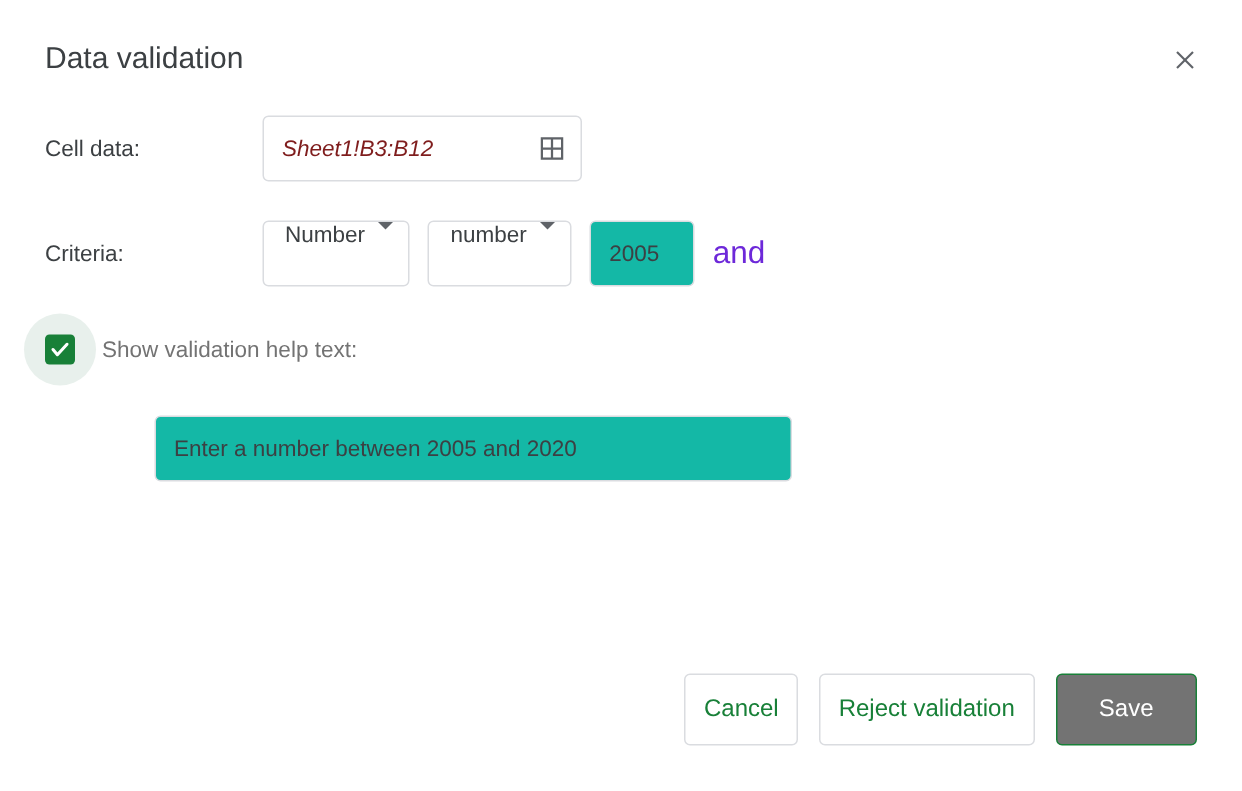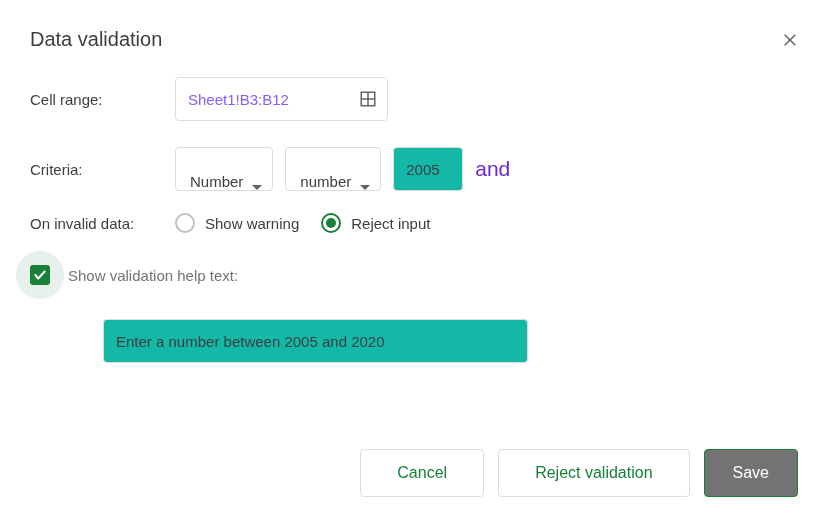--- a/index.html
+++ b/index.html
@@ -65,21 +65,22 @@
       align-items: center;
       border: 1px solid #dadce0;
       border-radius: 4px;
       height: 44px;
       padding: 0 10px 0 12px;
       width: 213px;
       justify-content: space-between;
     }
     .cell-range-text {
       font-size: 15px;
-      color: #8b5cf6;
+      color: #7f1d1d;
+      font-style: italic;
     }
     .grid-icon {
       width: 18px;
       height: 18px;
       color: #5f6368;
     }
     .grid-icon svg {
       width: 100%;
       height: 100%;
       display: block;
@@ -88,21 +89,21 @@
       display: flex;
       align-items: center;
       gap: 12px;
     }
     .dropdown {
       border: 1px solid #dadce0;
       border-radius: 4px;
       height: 44px;
       padding: 0 10px 0 14px;
       display: flex;
-      align-items: flex-end;
+      align-items: flex-start;
       gap: 9px;
       cursor: pointer;
       background: #fff;
     }
     .dropdown-label {
       font-size: 15px;
       color: #3c4043;
     }
     .dropdown-caret {
       width: 0;
@@ -197,21 +198,21 @@
     }
     .button-row {
       position: absolute;
       bottom: 30px;
       right: 30px;
       display: flex;
       gap: 14px;
     }
     .btn {
       height: 48px;
-      padding: 0 36px;
+      padding: 0 12px;
       border-radius: 4px;
       font-size: 16px;
       font-weight: 500;
       cursor: pointer;
       display: flex;
       align-items: center;
       justify-content: center;
     }
     .btn-outline {
       background: #fff;
@@ -240,21 +241,21 @@
     <h1 class="title">Data validation</h1>
     <div class="close-icon">
       <svg viewBox="0 0 24 24" fill="none" stroke="currentColor" stroke-width="2.2">
         <line x1="4" y1="4" x2="20" y2="20"></line>
         <line x1="20" y1="4" x2="4" y2="20"></line>
       </svg>
     </div>
   </div>
 
   <div class="row">
-    <div class="row-label">Cell range:</div>
+    <div class="row-label">Cell data:</div>
     <div class="cell-range-wrap">
       <span class="cell-range-text">Sheet1!B3:B12</span>
       <span class="grid-icon">
         <svg viewBox="0 0 24 24" fill="none" stroke="currentColor" stroke-width="2">
           <rect x="3" y="3" width="18" height="18"></rect>
           <line x1="3" y1="12" x2="21" y2="12"></line>
           <line x1="12" y1="3" x2="12" y2="21"></line>
         </svg>
       </span>
     </div>
@@ -269,33 +270,20 @@
       </div>
       <div class="dropdown">
         <span class="dropdown-label">number</span>
         <span class="dropdown-caret"></span>
       </div>
       <input type="text" class="num-input" value="2005" style="">
       <span class="and-text">and</span>
     </div>
   </div>
 
-  <div class="row row-invalid">
-    <div class="row-label">On invalid data:</div>
-    <div class="radio-group">
-      <div class="radio-option">
-        <div class="radio-circle radio-unchecked"></div>
-        <span class="radio-label">Show warning</span>
-      </div>
-      <div class="radio-option">
-        <div class="radio-circle radio-checked"></div>
-        <span class="radio-label">Reject input</span>
-      </div>
-    </div>
-  </div>
 
   <div class="row row-appearance">
     <div class="checkbox-wrap">
       <div class="checkbox">
         <svg viewBox="0 0 24 24" fill="none" stroke="#fff" stroke-width="3.5" stroke-linecap="round" stroke-linejoin="round">
           <polyline points="4,12 9,18 20,6"></polyline>
         </svg>
       </div>
     </div>
     <span class="checkbox-label">Show validation help text:</span>

